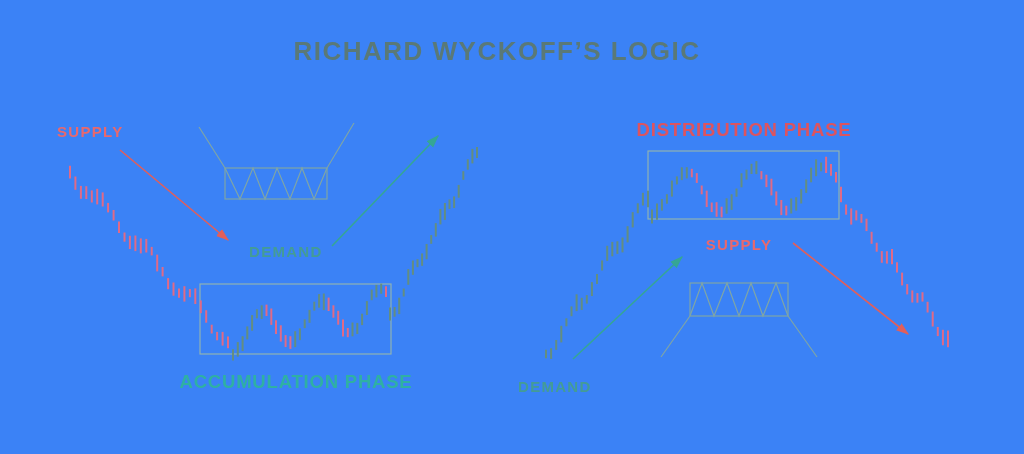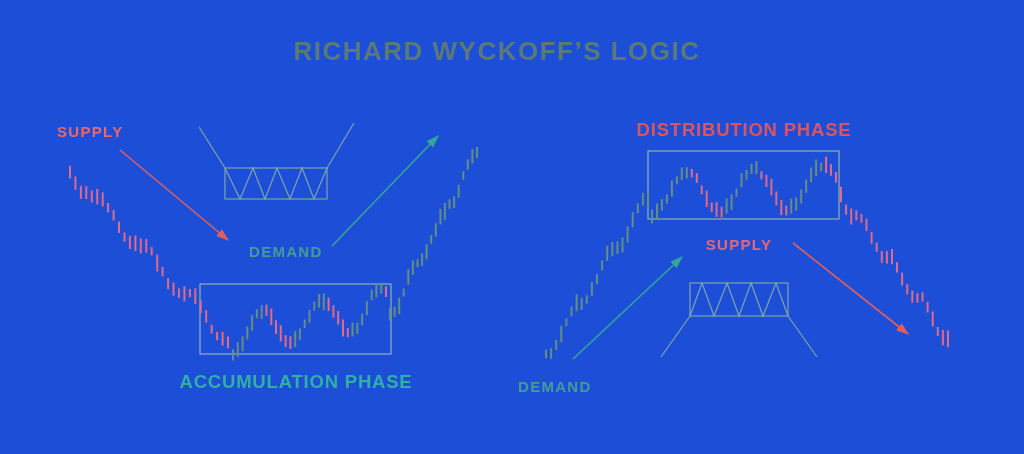--- a/index.html
+++ b/index.html
@@ -1,16 +1,16 @@
 <!DOCTYPE html>
 <html><head>
 <meta charset="utf-8">
 <style>
   html,body{margin:0;padding:0;background:#ffffff;}
-  .stage{position:relative;width:1024px;height:454px;background:#1d4ed8;overflow:hidden;text-decoration:underline;}
+  .stage{position:relative;width:1024px;height:454px;background:#3b82f6;overflow:hidden;text-decoration:underline;}
   svg{display:block;}
   text{font-family:"Liberation Sans","DejaVu Sans",sans-serif;font-weight:600;}
   .title-text{font-size:26px;letter-spacing:1.5px;}
   .phase-text{font-size:18.5px;letter-spacing:0.8px;}
   .label-text{font-size:15px;letter-spacing:1.3px;}
   .thin{fill:none;stroke-width:1.2px;}
   .arrow{fill:none;stroke-width:1.6px;}
 </style>
 </head>
 <body>

